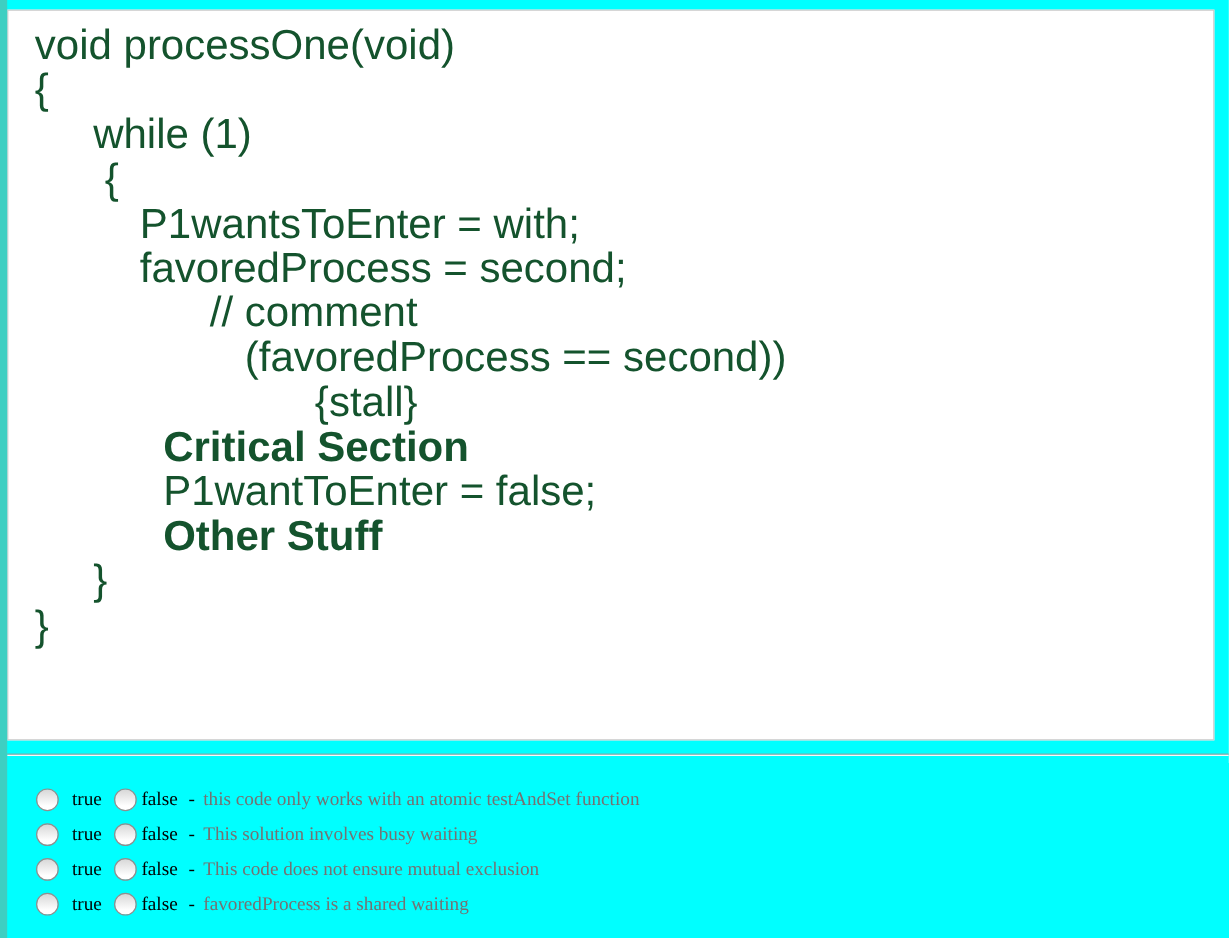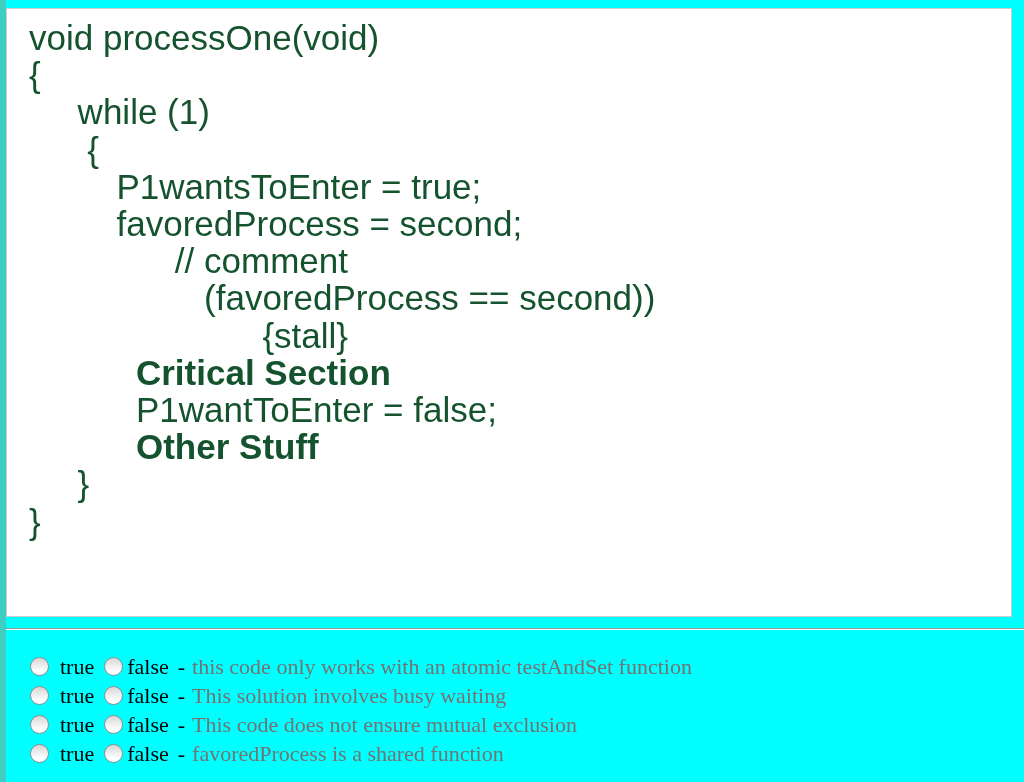--- a/index.html
+++ b/index.html
@@ -38,21 +38,21 @@
     border: none;
     border-top: 1px solid #9a9a9a;
     border-bottom: 1px solid #f8f8f8;
   }
   .questions { padding-left: 30px; }
   .q-row {
     display: flex;
     align-items: center;
     height: 29px;
     font-family: "Liberation Serif", serif;
-    font-size: 22px;
+    font-size: 16px;
     color: #000000;
   }
   .radio {
     width: 19px; height: 19px;
     box-sizing: border-box;
     border-radius: 50%;
     border: 1px solid #8f8f8f;
     background: linear-gradient(180deg, #d7d7d7 0%, #ffffff 80%);
     flex: none;
     cursor: pointer;
@@ -65,21 +65,21 @@
 </head>
 <body>
 
 <div class="left-strip"></div>
 
 <div class="code-box">
   <div class="code-line">void processOne(void)</div>
   <div class="code-line">{</div>
   <div class="code-line">     while (1)</div>
   <div class="code-line">      {</div>
-  <div class="code-line">         P1wantsToEnter = true;</div>
+  <div class="code-line">         P1wantsToEnter = with;</div>
   <div class="code-line">         favoredProcess = second;</div>
   <div class="code-line">               // comment</div>
   <div class="code-line">                  (favoredProcess == second))</div>
   <div class="code-line">                        {stall}</div>
   <div class="code-line bold">           Critical Section</div>
   <div class="code-line">           P1wantToEnter = false;</div>
   <div class="code-line bold">           Other Stuff</div>
   <div class="code-line">     }</div>
   <div class="code-line">}</div>
 </div>
@@ -114,16 +114,16 @@
     <span class="dash">-</span>
     <span class="statement">This code does not ensure mutual exclusion</span>
   </div>
 
   <div class="q-row">
     <span class="radio r1" role="radio" aria-checked="false"></span>
     <span>true</span>
     <span class="radio r2" role="radio" aria-checked="false"></span>
     <span>false</span>
     <span class="dash">-</span>
-    <span class="statement">favoredProcess is a shared function</span>
+    <span class="statement">favoredProcess is a shared waiting</span>
   </div>
 
 </div>
 
 </body></html>

